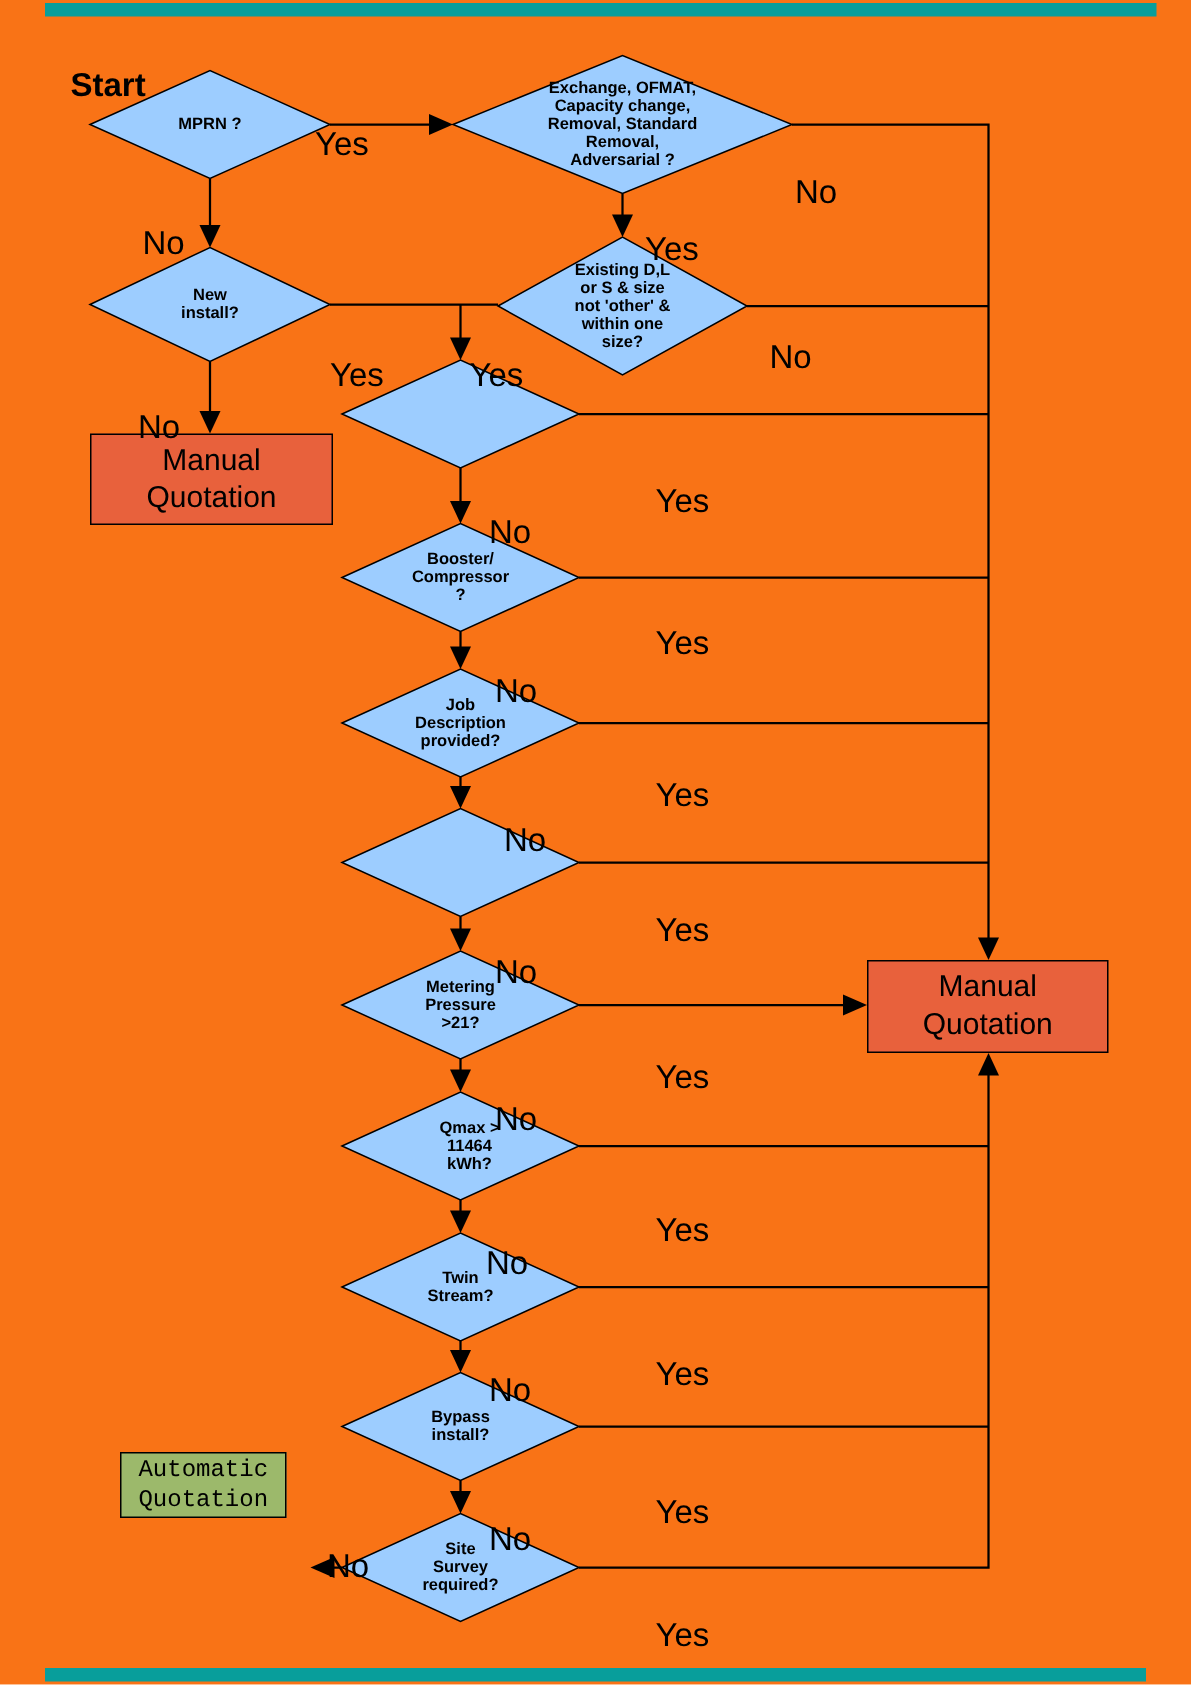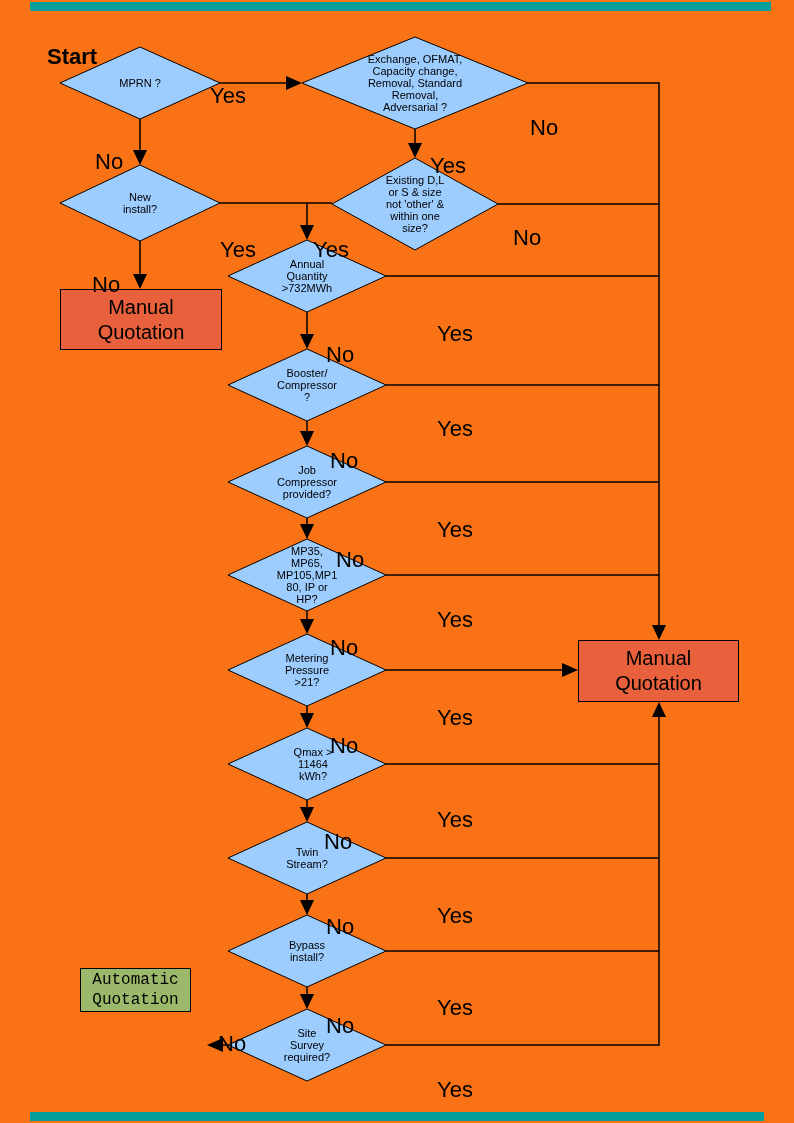--- a/index.html
+++ b/index.html
@@ -8,21 +8,21 @@
     font-family:"Liberation Sans",sans-serif;color:#000;overflow:hidden;
   }
   .accent-bar{position:absolute;background:var(--bar-color,#089E9B);}
   svg.layer{position:absolute;left:0;top:0;}
   .connector{stroke:var(--line-color,#000);stroke-width:1.5;fill:none;}
   .arrowhead{fill:var(--line-color,#000);stroke:none;}
   .diamond{fill:var(--node-fill,#9DCDFF);stroke:var(--node-stroke,#000);stroke-width:1;}
   .node-label{
     position:absolute;transform:translate(-50%,-50%);
     text-align:center;white-space:pre-line;
-    font-size:11px;line-height:12px;color:#000;width:150px;pointer-events:none;
+    font-size:11px;line-height:12px;color:#000;width:150px;pointer-events:none;font-weight:bold;
   }
   .terminal{
     position:absolute;border:1.5px solid #000;display:flex;align-items:center;justify-content:center;
     text-align:center;white-space:pre-line;font-size:20px;line-height:1.25;color:#000;
     box-sizing:border-box;
   }
   .terminal.manual{background:var(--manual-fill,#E8613C);}
   .terminal.auto{background:var(--auto-fill,#9CB96B);font-size:16px;}
   .edge-label{position:absolute;font-size:22px;line-height:24px;color:#000;white-space:nowrap;margin-top:28px;}
   .start-label{position:absolute;font-size:22px;font-weight:bold;color:#000;}
@@ -105,34 +105,26 @@
 Removal, Standard
 Removal,
 Adversarial ?</div>
   <div class="node-label" style="left:140px;top:203px;">New
 install?</div>
   <div class="node-label" style="left:415px;top:204px;">Existing D,L
 or S &amp; size
 not 'other' &amp;
 within one
 size?</div>
-  <div class="node-label" style="left:307px;top:276px;">Annual
-Quantity
-&gt;732MWh</div>
   <div class="node-label" style="left:307px;top:385px;">Booster/
 Compressor
 ?</div>
   <div class="node-label" style="left:307px;top:482px;">Job
-Compressor
+Description
 provided?</div>
-  <div class="node-label" style="left:307px;top:575px;">MP35,
-MP65,
-MP105,MP1
-80, IP or
-HP?</div>
   <div class="node-label" style="left:307px;top:670px;">Metering
 Pressure
 &gt;21?</div>
   <div class="node-label" style="left:313px;top:764px;">Qmax &gt;
 11464
 kWh?</div>
   <div class="node-label" style="left:307px;top:858px;">Twin
 Stream?</div>
   <div class="node-label" style="left:307px;top:951px;">Bypass
 install?</div>

